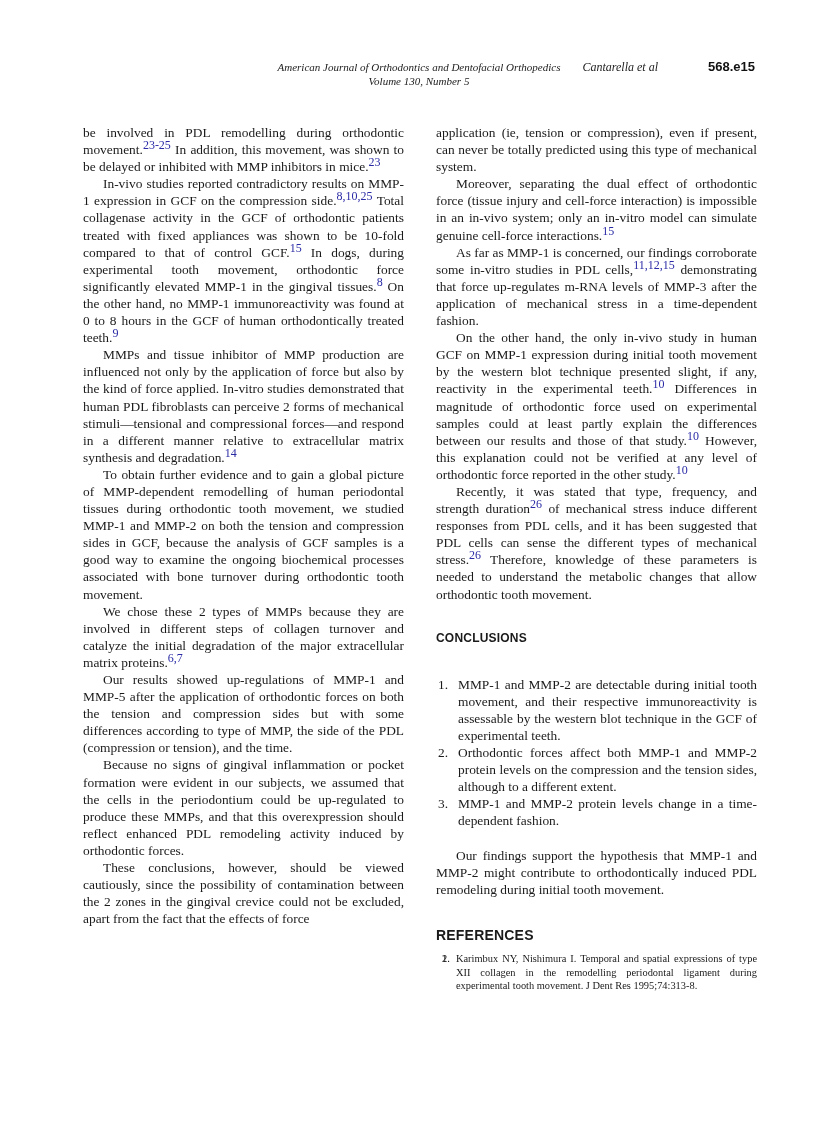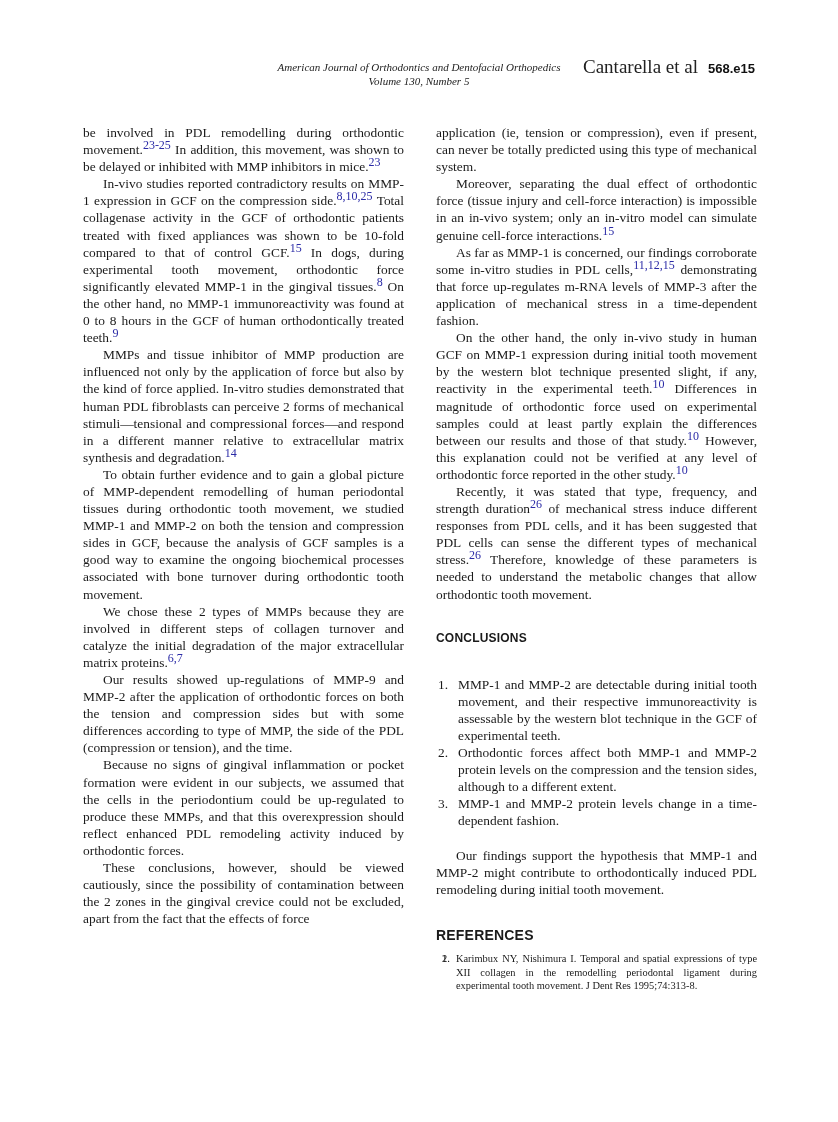--- a/index.html
+++ b/index.html
@@ -1,21 +1,21 @@
 <!DOCTYPE html>
 <html><head>
 <meta charset="utf-8">
 <style>
   html, body { margin: 0; padding: 0; background: #ffffff; }
   body { width: 838px; height: 1122px; position: relative; overflow: hidden; color: #1a1a1a; }
   .header { position: absolute; left: 83px; top: 60px; width: 672px; font-family: "Liberation Serif", serif; text-align: center; }
   .header-left { font-style: italic; font-size: 11px; line-height: 14px; color: #222; }
   .header-right { position: absolute; right: 0; top: 0; font-size: 13px; line-height: 14px; }
-  .header-right .author { font-family: "Liberation Serif", serif; font-size: 19px; color: #222; margin-right: 10px; }
-  .header-right .page { font-family: "Liberation Sans", sans-serif; font-weight: bold; font-size: 13px; color: #111; }
+  .header-right .author { font-family: "Liberation Serif", serif; font-style: italic; font-size: 12px; color: #222; margin-right: 10px; }
+  .header-right .page { font-family: "Liberation Sans", sans-serif; font-weight: bold; font-size: 13px; color: #111; margin-left: 40px; }
   .col { position: absolute; top: 124px; width: 321px; font-family: "Liberation Serif", serif; font-size: 13.4px; line-height: 17.1px; text-align: justify; color: #1a1a1a; }
   .col-left { left: 83px; }
   .col-right { left: 436px; }
   .col p { margin: 0; text-indent: 0; }
   .col p.ind { text-indent: 20px; }
   sup.ref { color: #2a2aa6; font-size: 12px; line-height: 0; vertical-align: 5px; }
   .section-heading { font-family: "Liberation Sans", sans-serif; font-weight: bold; font-size: 12px; letter-spacing: 0.2px; color: #1a1a1a; margin: 0; }
   .h-conclusions { margin-top: 27px; margin-bottom: 29px; }
   .h-references { margin-top: 29px; margin-bottom: 8px; font-size: 14px; }
   ol.conclusions { margin: 0; padding: 0; list-style: none; }
@@ -38,21 +38,21 @@
     <span class="author">Cantarella et al</span><span class="page">568.e15</span>
   </div>
 </div>
 
 <div class="col col-left">
   <p><span>be involved in PDL remodelling during orthodontic movement.</span><sup class="ref">23-25</sup><span> In addition, this movement, was shown to be delayed or inhibited with MMP inhibitors in mice.</span><sup class="ref">23</sup></p>
   <p class="ind"><span>In-vivo studies reported contradictory results on MMP-1 expression in GCF on the compression side.</span><sup class="ref">8,10,25</sup><span> Total collagenase activity in the GCF of orthodontic patients treated with fixed appliances was shown to be 10-fold compared to that of control GCF.</span><sup class="ref">15</sup><span> In dogs, during experimental tooth movement, orthodontic force significantly elevated MMP-1 in the gingival tissues.</span><sup class="ref">8</sup><span> On the other hand, no MMP-1 immunoreactivity was found at 0 to 8 hours in the GCF of human orthodontically treated teeth.</span><sup class="ref">9</sup></p>
   <p class="ind"><span>MMPs and tissue inhibitor of MMP production are influenced not only by the application of force but also by the kind of force applied. In-vitro studies demonstrated that human PDL fibroblasts can perceive 2 forms of mechanical stimuli—tensional and compressional forces—and respond in a different manner relative to extracellular matrix synthesis and degradation.</span><sup class="ref">14</sup></p>
   <p class="ind">To obtain further evidence and to gain a global picture of MMP-dependent remodelling of human periodontal tissues during orthodontic tooth movement, we studied MMP-1 and MMP-2 on both the tension and compression sides in GCF, because the analysis of GCF samples is a good way to examine the ongoing biochemical processes associated with bone turnover during orthodontic tooth movement.</p>
   <p class="ind"><span>We chose these 2 types of MMPs because they are involved in different steps of collagen turnover and catalyze the initial degradation of the major extracellular matrix proteins.</span><sup class="ref">6,7</sup></p>
-  <p class="ind">Our results showed up-regulations of MMP-9 and MMP-2 after the application of orthodontic forces on both the tension and compression sides but with some differences according to type of MMP, the side of the PDL (compression or tension), and the time.</p>
+  <p class="ind">Our results showed up-regulations of MMP-1 and MMP-5 after the application of orthodontic forces on both the tension and compression sides but with some differences according to type of MMP, the side of the PDL (compression or tension), and the time.</p>
   <p class="ind">Because no signs of gingival inflammation or pocket formation were evident in our subjects, we assumed that the cells in the periodontium could be up-regulated to produce these MMPs, and that this overexpression should reflect enhanced PDL remodeling activity induced by orthodontic forces.</p>
   <p class="ind">These conclusions, however, should be viewed cautiously, since the possibility of contamination between the 2 zones in the gingival crevice could not be excluded, apart from the fact that the effects of force</p>
 </div>
 
 <div class="col col-right">
   <p>application (ie, tension or compression), even if present, can never be totally predicted using this type of mechanical system.</p>
   <p class="ind"><span>Moreover, separating the dual effect of orthodontic force (tissue injury and cell-force interaction) is impossible in an in-vivo system; only an in-vitro model can simulate genuine cell-force interactions.</span><sup class="ref">15</sup></p>
   <p class="ind"><span>As far as MMP-1 is concerned, our findings corroborate some in-vitro studies in PDL cells,</span><sup class="ref">11,12,15</sup><span> demonstrating that force up-regulates m-RNA levels of MMP-3 after the application of mechanical stress in a time-dependent fashion.</span></p>
   <p class="ind"><span>On the other hand, the only in-vivo study in human GCF on MMP-1 expression during initial tooth movement by the western blot technique presented slight, if any, reactivity in the experimental teeth.</span><sup class="ref">10</sup><span> Differences in magnitude of orthodontic force used on experimental samples could at least partly explain the differences between our results and those of that study.</span><sup class="ref">10</sup><span> However, this explanation could not be verified at any level of orthodontic force reported in the other study.</span><sup class="ref">10</sup></p>
   <p class="ind"><span>Recently, it was stated that type, frequency, and strength duration</span><sup class="ref">26</sup><span> of mechanical stress induce different responses from PDL cells, and it has been suggested that PDL cells can sense the different types of mechanical stress.</span><sup class="ref">26</sup><span> Therefore, knowledge of these parameters is needed to understand the metabolic changes that allow orthodontic tooth movement.</span></p>

